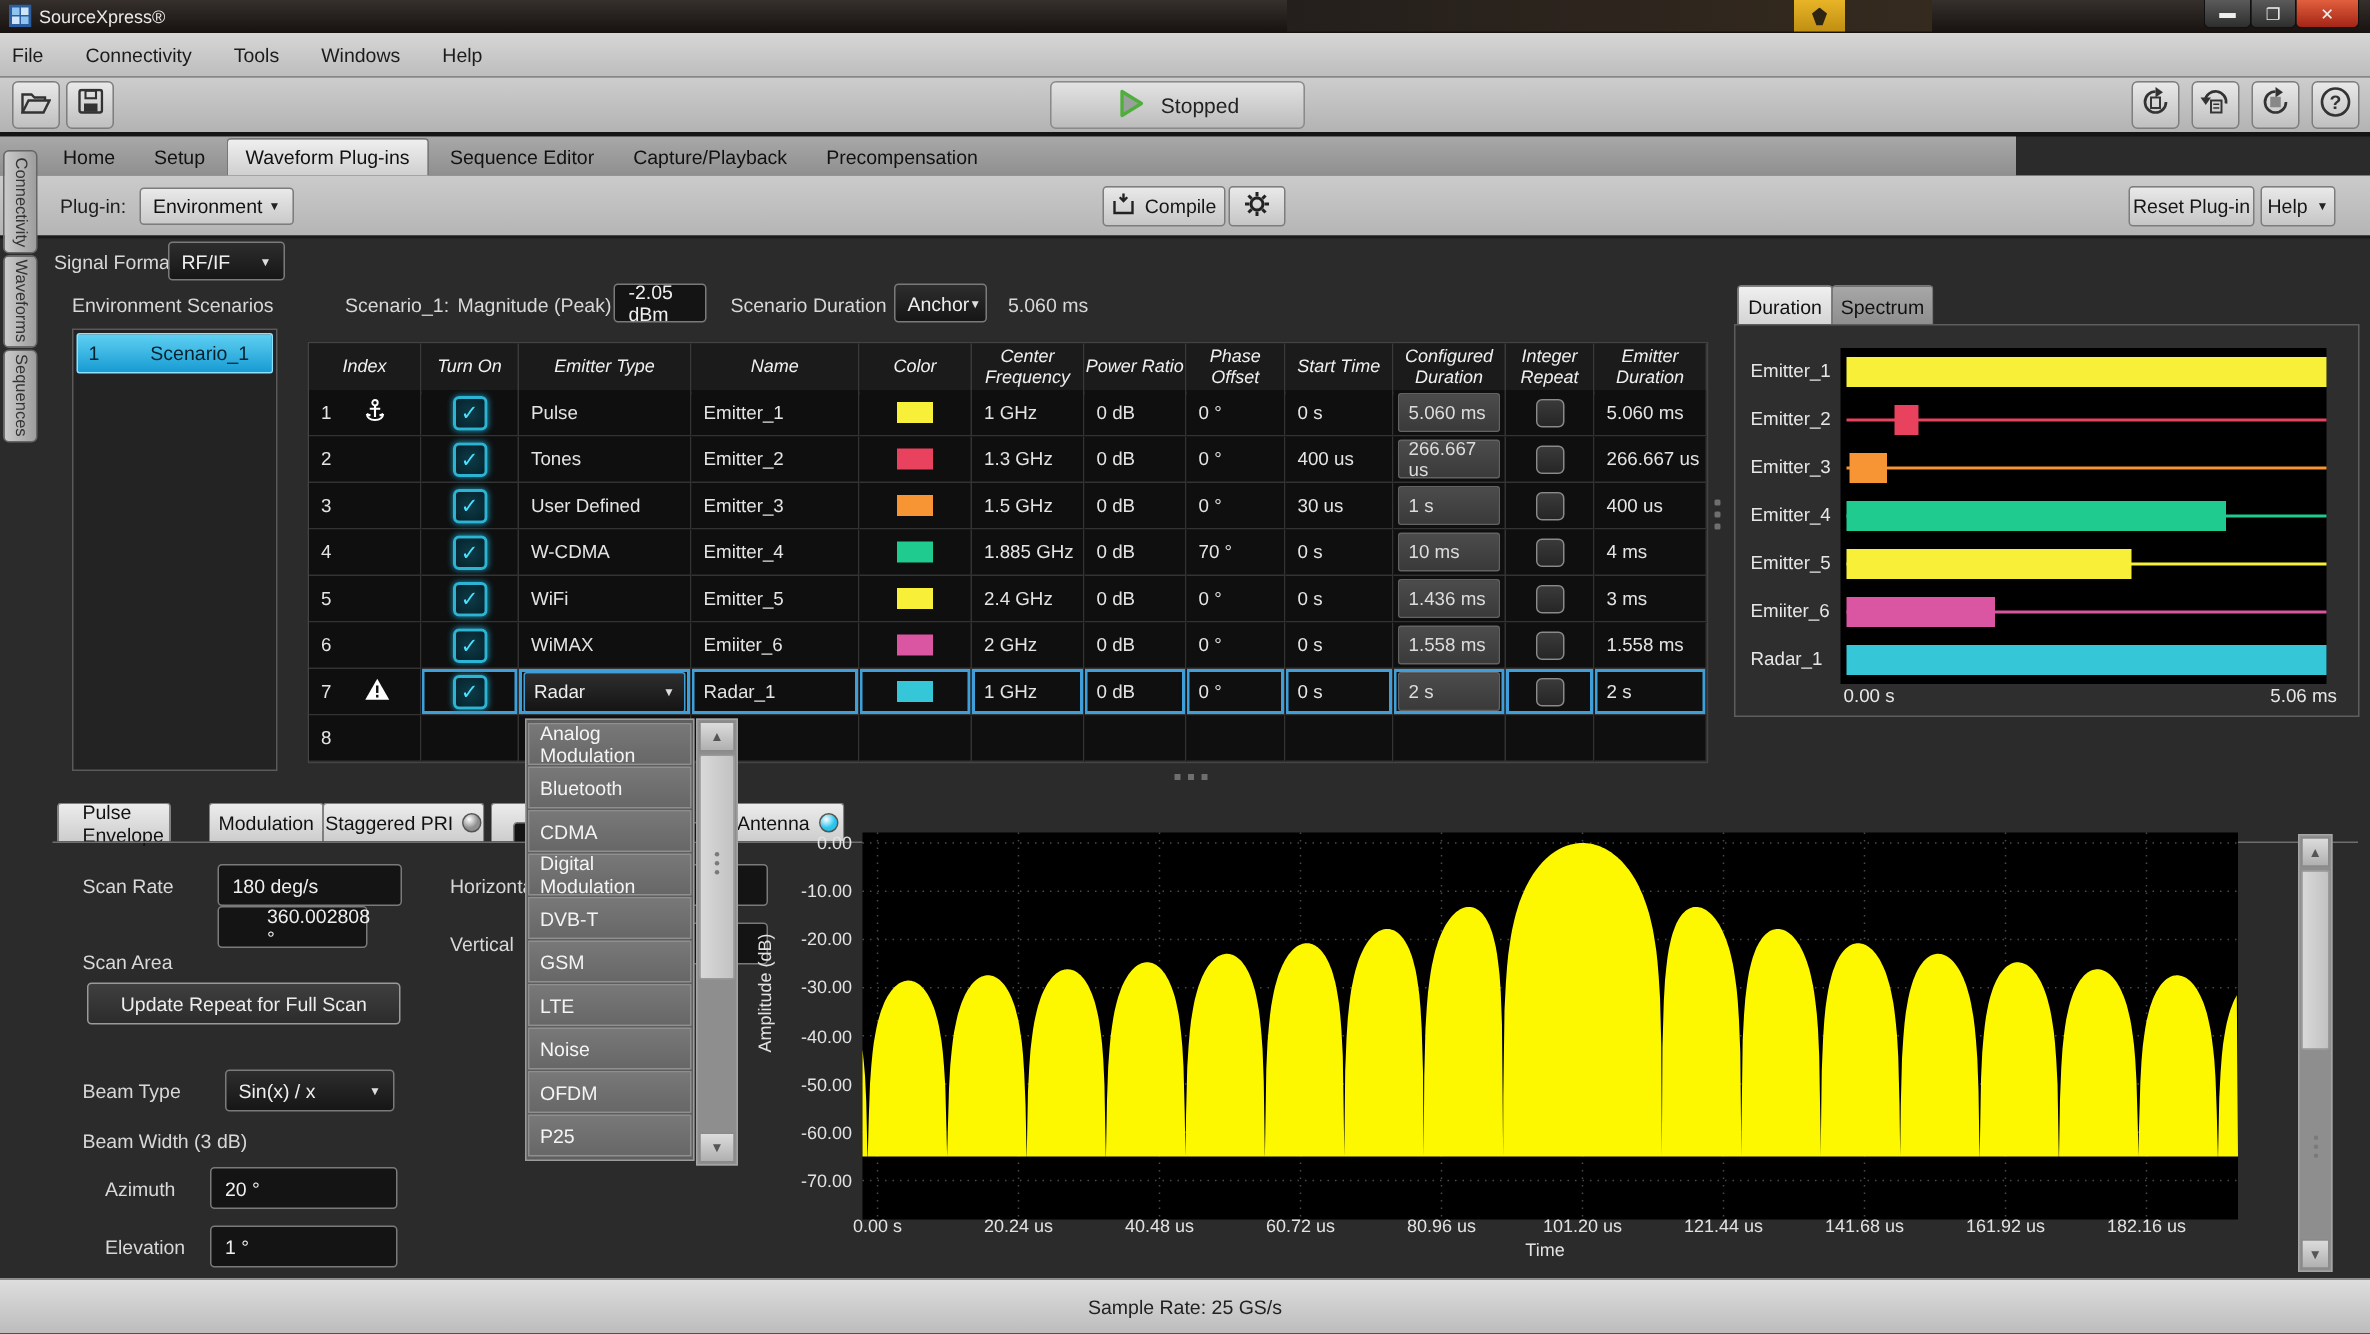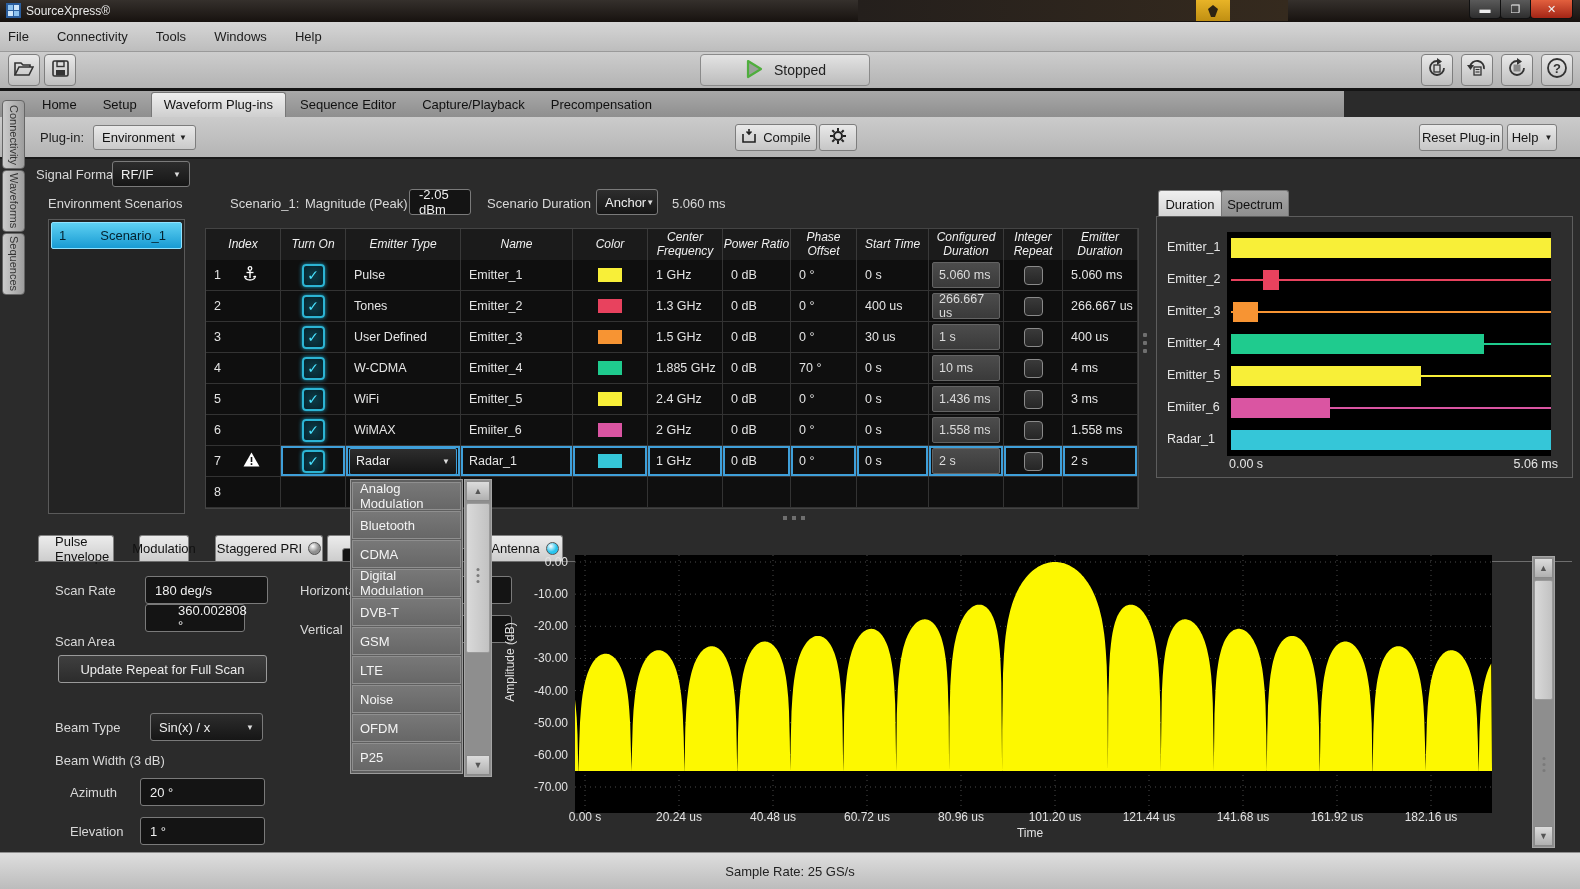--- a/index.html
+++ b/index.html
@@ -480,21 +480,21 @@
       <div class="abs" style="left: 74px; top: 190px; width: 320px; height: 2px; background: rgb(218, 85, 162);"></div>
       <div class="abs" style="left: 74px; top: 181px; width: 98.5296px; height: 20px; background: rgb(218, 85, 162);"></div>
       <div class="dur-label" style="top: 215px;">Radar_1</div>
       <div class="abs" style="left: 74px; top: 213px; width: 320px; height: 20px; background: rgb(53, 198, 216);"></div>
     </div>
 
   <div id="btabs">
       <span class="btab" style="left: 38px; width: 76px; padding-left: 16px;">
         <span>Pulse Envelope</span>
       </span>
-      <span class="btab" style="left: 139px; width: 50px;">
+      <span class="btab" style="left: 139px; width: 77px;">
         <span>Modulation</span>
       </span>
       <span class="btab" style="left: 215px; width: 108px;">
         <span>Staggered PRI</span>
         <span class="dot" style="background: radial-gradient(circle at 35% 30%, rgb(255, 255, 255) 0%, rgb(143, 143, 143) 55%);"></span>
       </span>
       <span class="btab" style="left: 327px; width: 62px;">
         <span>Off</span>
       </span>
       <span class="btab" style="left: 487px; width: 76px;">

